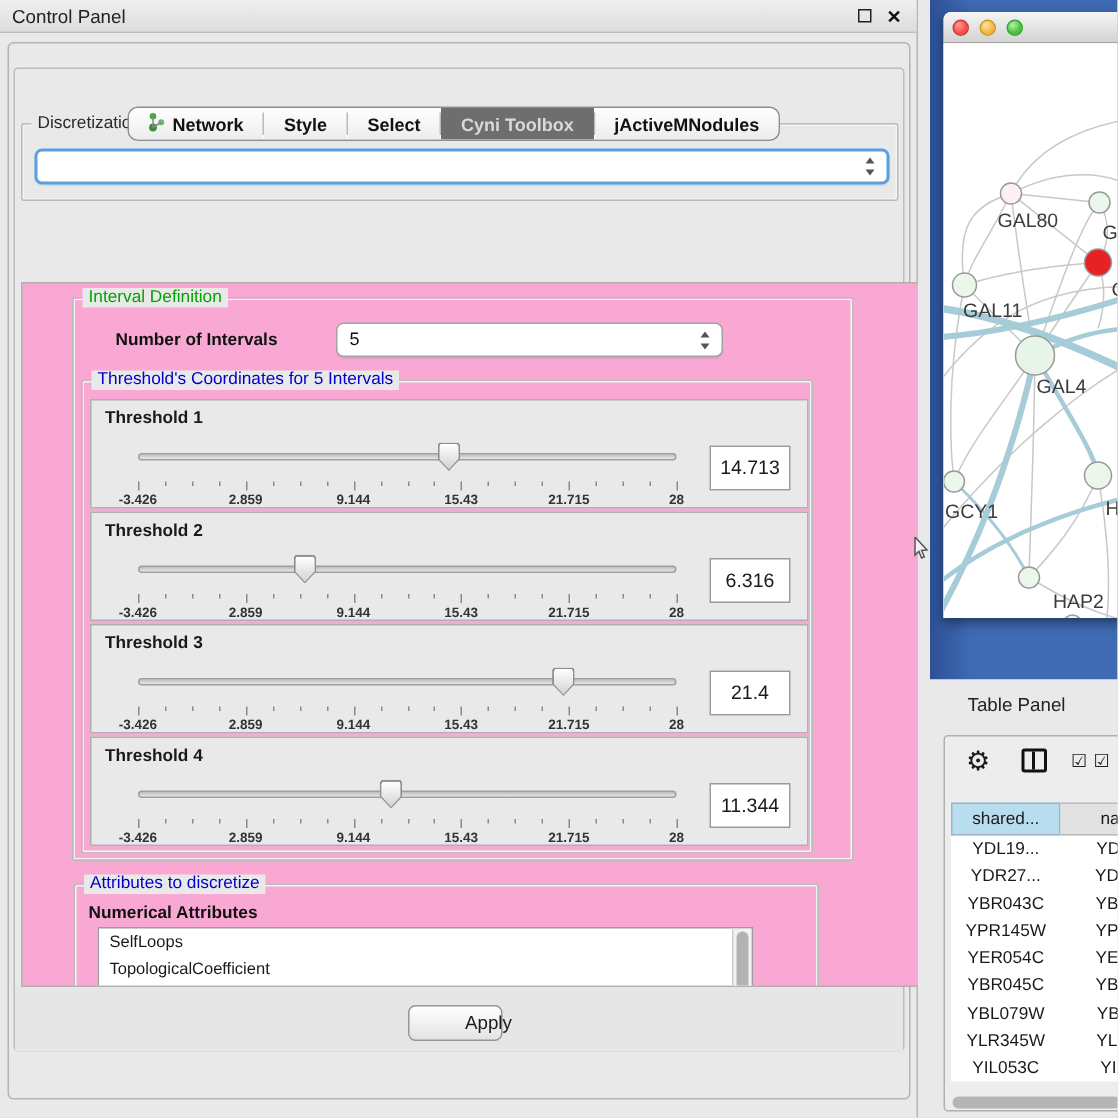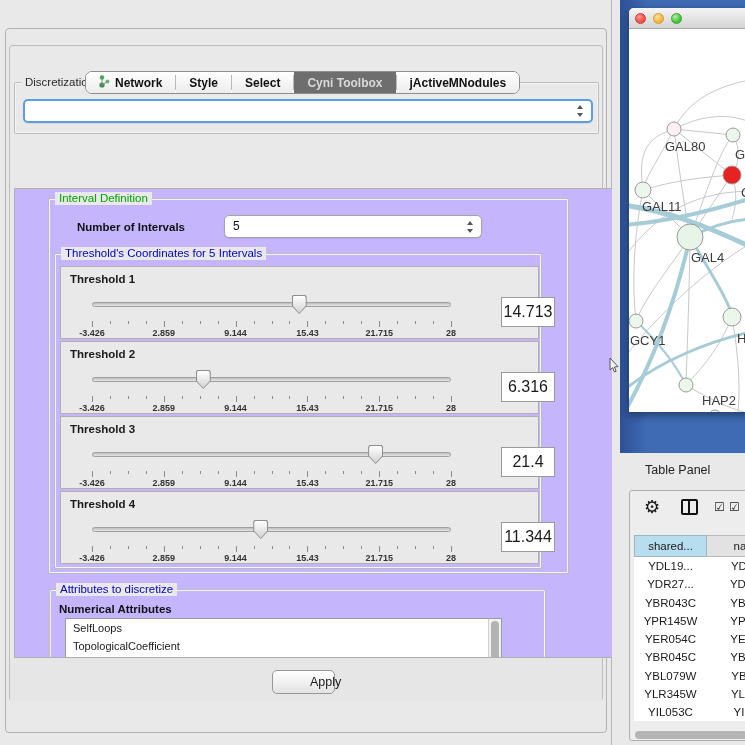--- a/index.html
+++ b/index.html
@@ -60,21 +60,21 @@
   .algo-popup { position:absolute; left:13px; top:87px; width:565px; height:49px;
     background:#ffffff; border-radius:0 0 7px 7px; border:1px solid #e0e0e0;
     box-shadow:0 4px 9px rgba(0,0,0,0.35); z-index:50; font-size:12.5px; }
   .popup-hint { position:absolute; top:2px; width:100%; text-align:center;
     color:#b8b8b8; }
   .popup-opt { position:absolute; left:2px; white-space:nowrap; color:#000; }
   .popup-opt.b { font-weight:700; }
 
   
   .scrollarea { position:absolute; left:14px; top:188px; width:696px; height:470px;
-    border:1px solid #b0b0b0; background:#c4b5fd; overflow:hidden; }
+    border:1px solid #b0b0b0; background:#f9a8d4; overflow:hidden; }
   .vscroll { position:absolute; right:0; top:0; width:14px; height:100%;
     background:#f4f4f4; border-left:1px solid #c9c9c9; }
   .vscroll .thumb { position:absolute; left:2px; width:9px; border-radius:5px;
     background:linear-gradient(90deg,#c6c6c6,#a9a9a9); border:1px solid #9b9b9b; }
 
   .bold-label { position:absolute; font-size:11.5px; font-weight:700; color:#111; }
 
   
   .thr-row { position:absolute; left:5px; width:479px; height:73px;
     border:1px solid #b0b0b0; background:#e9e9e9; }
@@ -84,22 +84,22 @@
     background:linear-gradient(#bdbdbd,#e8e8e8); border:1px solid #9f9f9f; }
   .thumb-outer { position:absolute; top:0; width:15px; height:19px; background:#8e8e8e;
     clip-path:polygon(8% 0,92% 0,100% 10%,100% 58%,50% 100%,0 58%,0 10%); }
   .thumb-inner { position:absolute; left:1px; top:1px; width:13px; height:17px;
     background:linear-gradient(#ffffff,#d2d2d2);
     clip-path:polygon(8% 0,92% 0,100% 10%,100% 58%,50% 100%,0 58%,0 10%); }
   .tick { position:absolute; top:26px; width:1px; background:#8a8a8a; }
   .tick-label { position:absolute; top:33px; transform:translateX(-50%);
     font-size:9px; font-weight:700; color:#333; white-space:nowrap; }
   .val-box { position:absolute; left:412px; top:30px; width:54px; height:30px;
-    background:#fff; border:1px solid #9a9a9a; font-size:16px; line-height:28px;
-    text-align:center;margin-left:28px; }
+    background:#fff; border:1px solid #9a9a9a; font-size:13px; line-height:28px;
+    text-align:center; }
 
   
   .attr-list { position:absolute; left:15px; top:28px; width:437px; height:58px;
     background:#ffffff; border:1px solid #9b9b9b; overflow:hidden; font-size:11px; }
   .attr-item { padding:1px 0 1px 7px; line-height:16px; white-space:nowrap; }
   .attr-scroll { position:absolute; right:0; top:0; width:13px; height:100%;
     background:#f2f2f2; border-left:1px solid #cfcfcf; }
   .attr-scroll .thumb { position:absolute; left:2px; top:2px; width:8px; height:40px;
     border-radius:4px; background:#b3b3b3; }
 
@@ -155,20 +155,27 @@
     border-radius:4px; background:#b5b5b5; }
 
   .cursor { position:absolute; left:609px; top:358px; z-index:99; }
 </style>
 </head>
 <body>
 
 <div id="root">
 
   <div class="control-panel">
+    <div class="cp-titlebar">
+      <span class="cp-title">Control Panel</span>
+      <span class="win-btn float-btn">
+          <i></i>
+        </span>
+      <span class="win-btn close-btn">✕</span>
+    </div>
 
     <div class="outer-frame"></div>
     <div class="inner-panel"></div>
 
     <div class="tabbar" id="topTabs">
         <div class="tab">
           <span class="neticon"><svg width="11" height="13">
               <circle cx="3" cy="2.5" r="2.2" fill="#49a84d"></circle>
               <circle cx="3" cy="10" r="2.6" fill="#3b8f40"></circle>
               <circle cx="8.5" cy="6.5" r="2" fill="#67bd6b"></circle>

